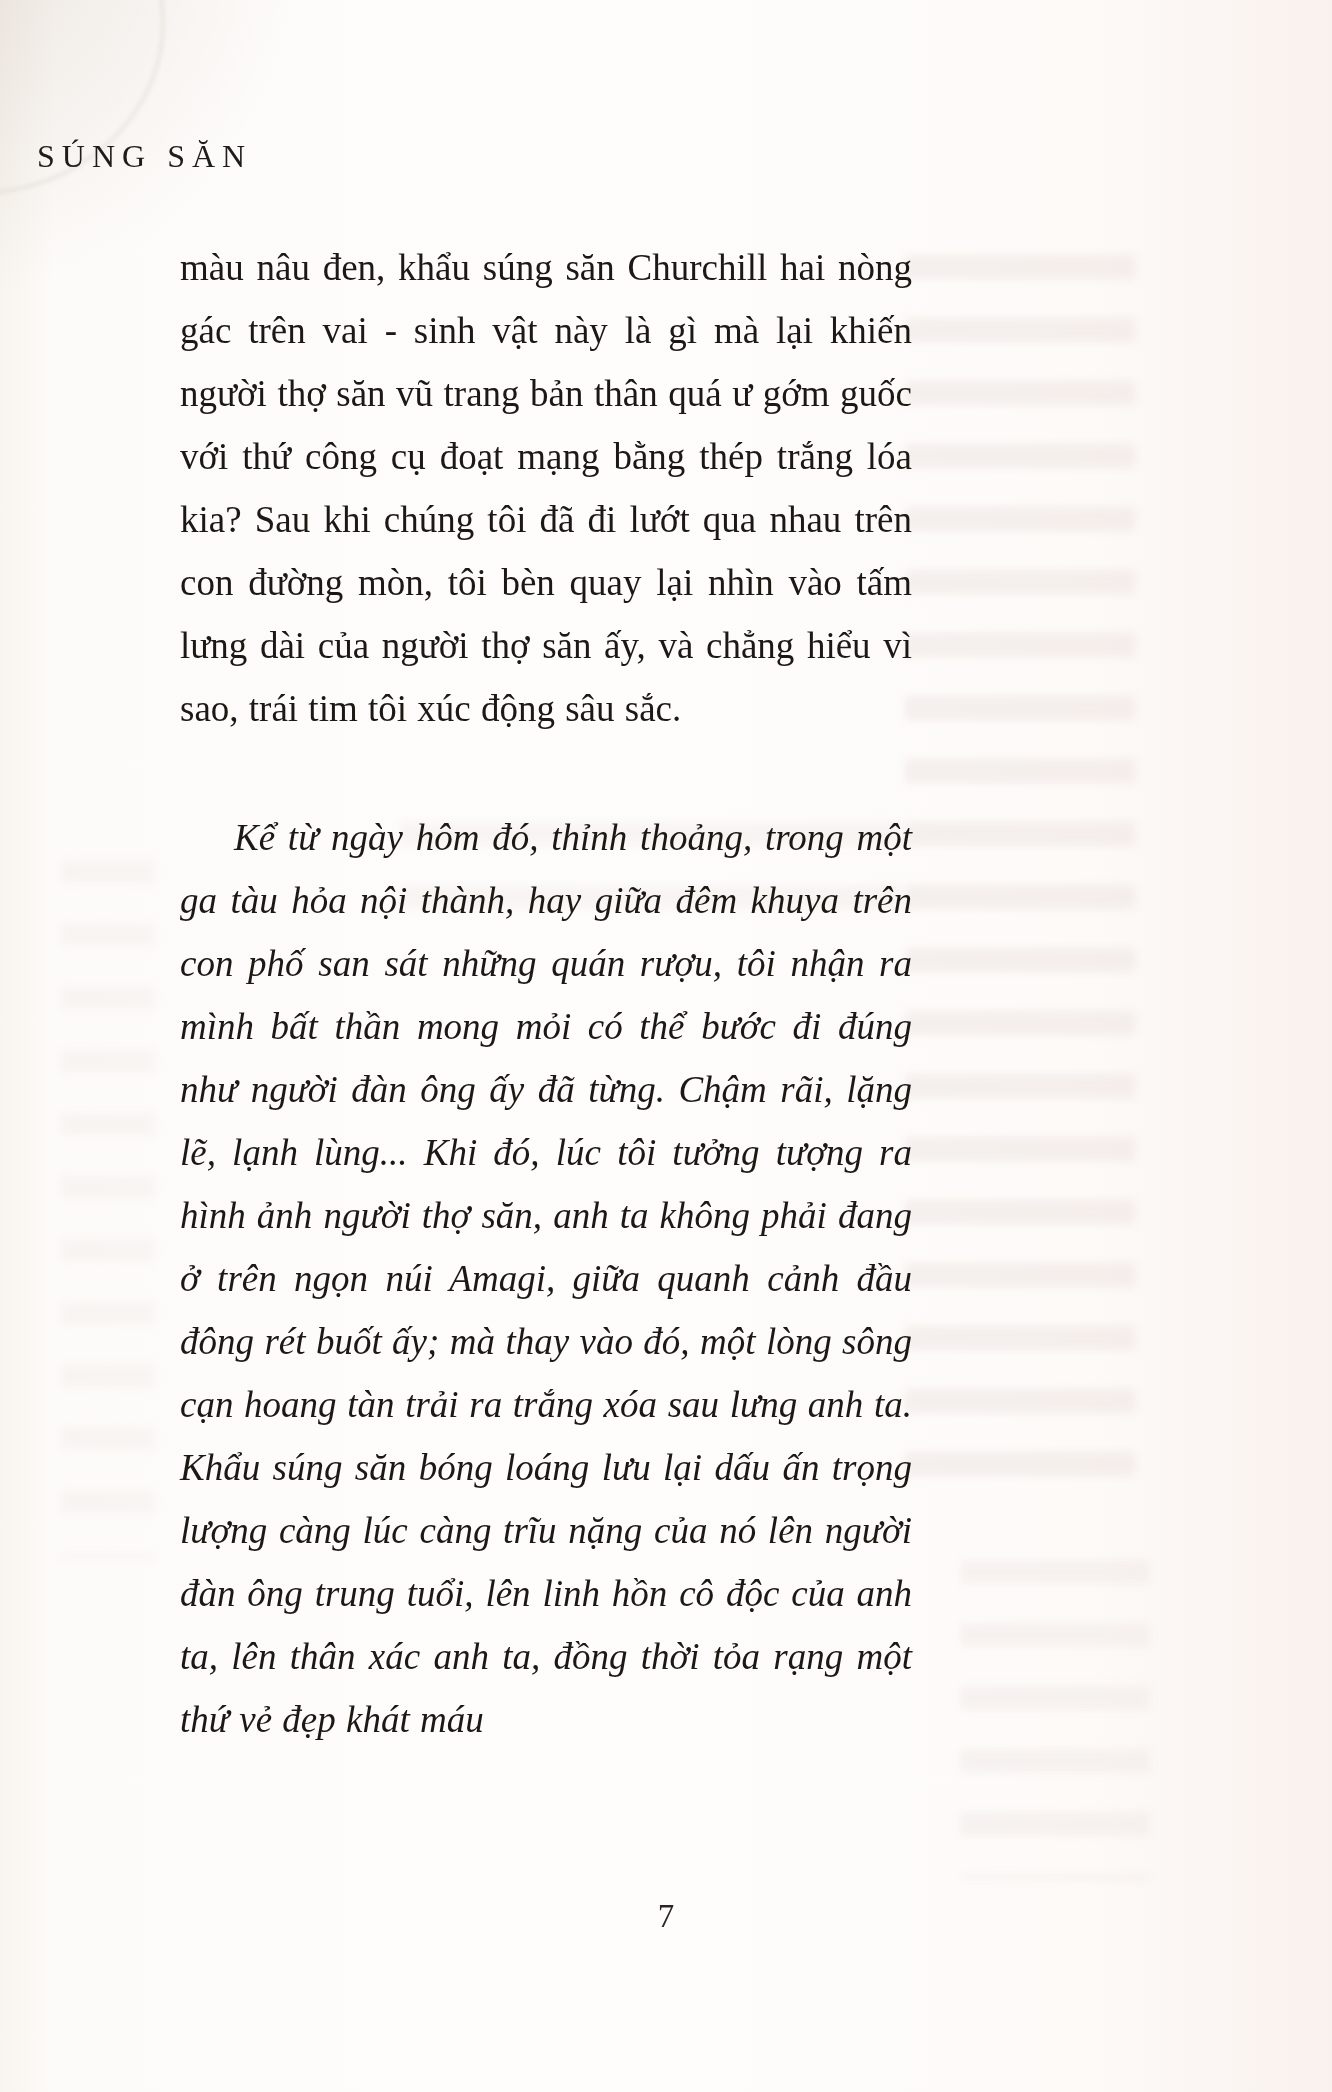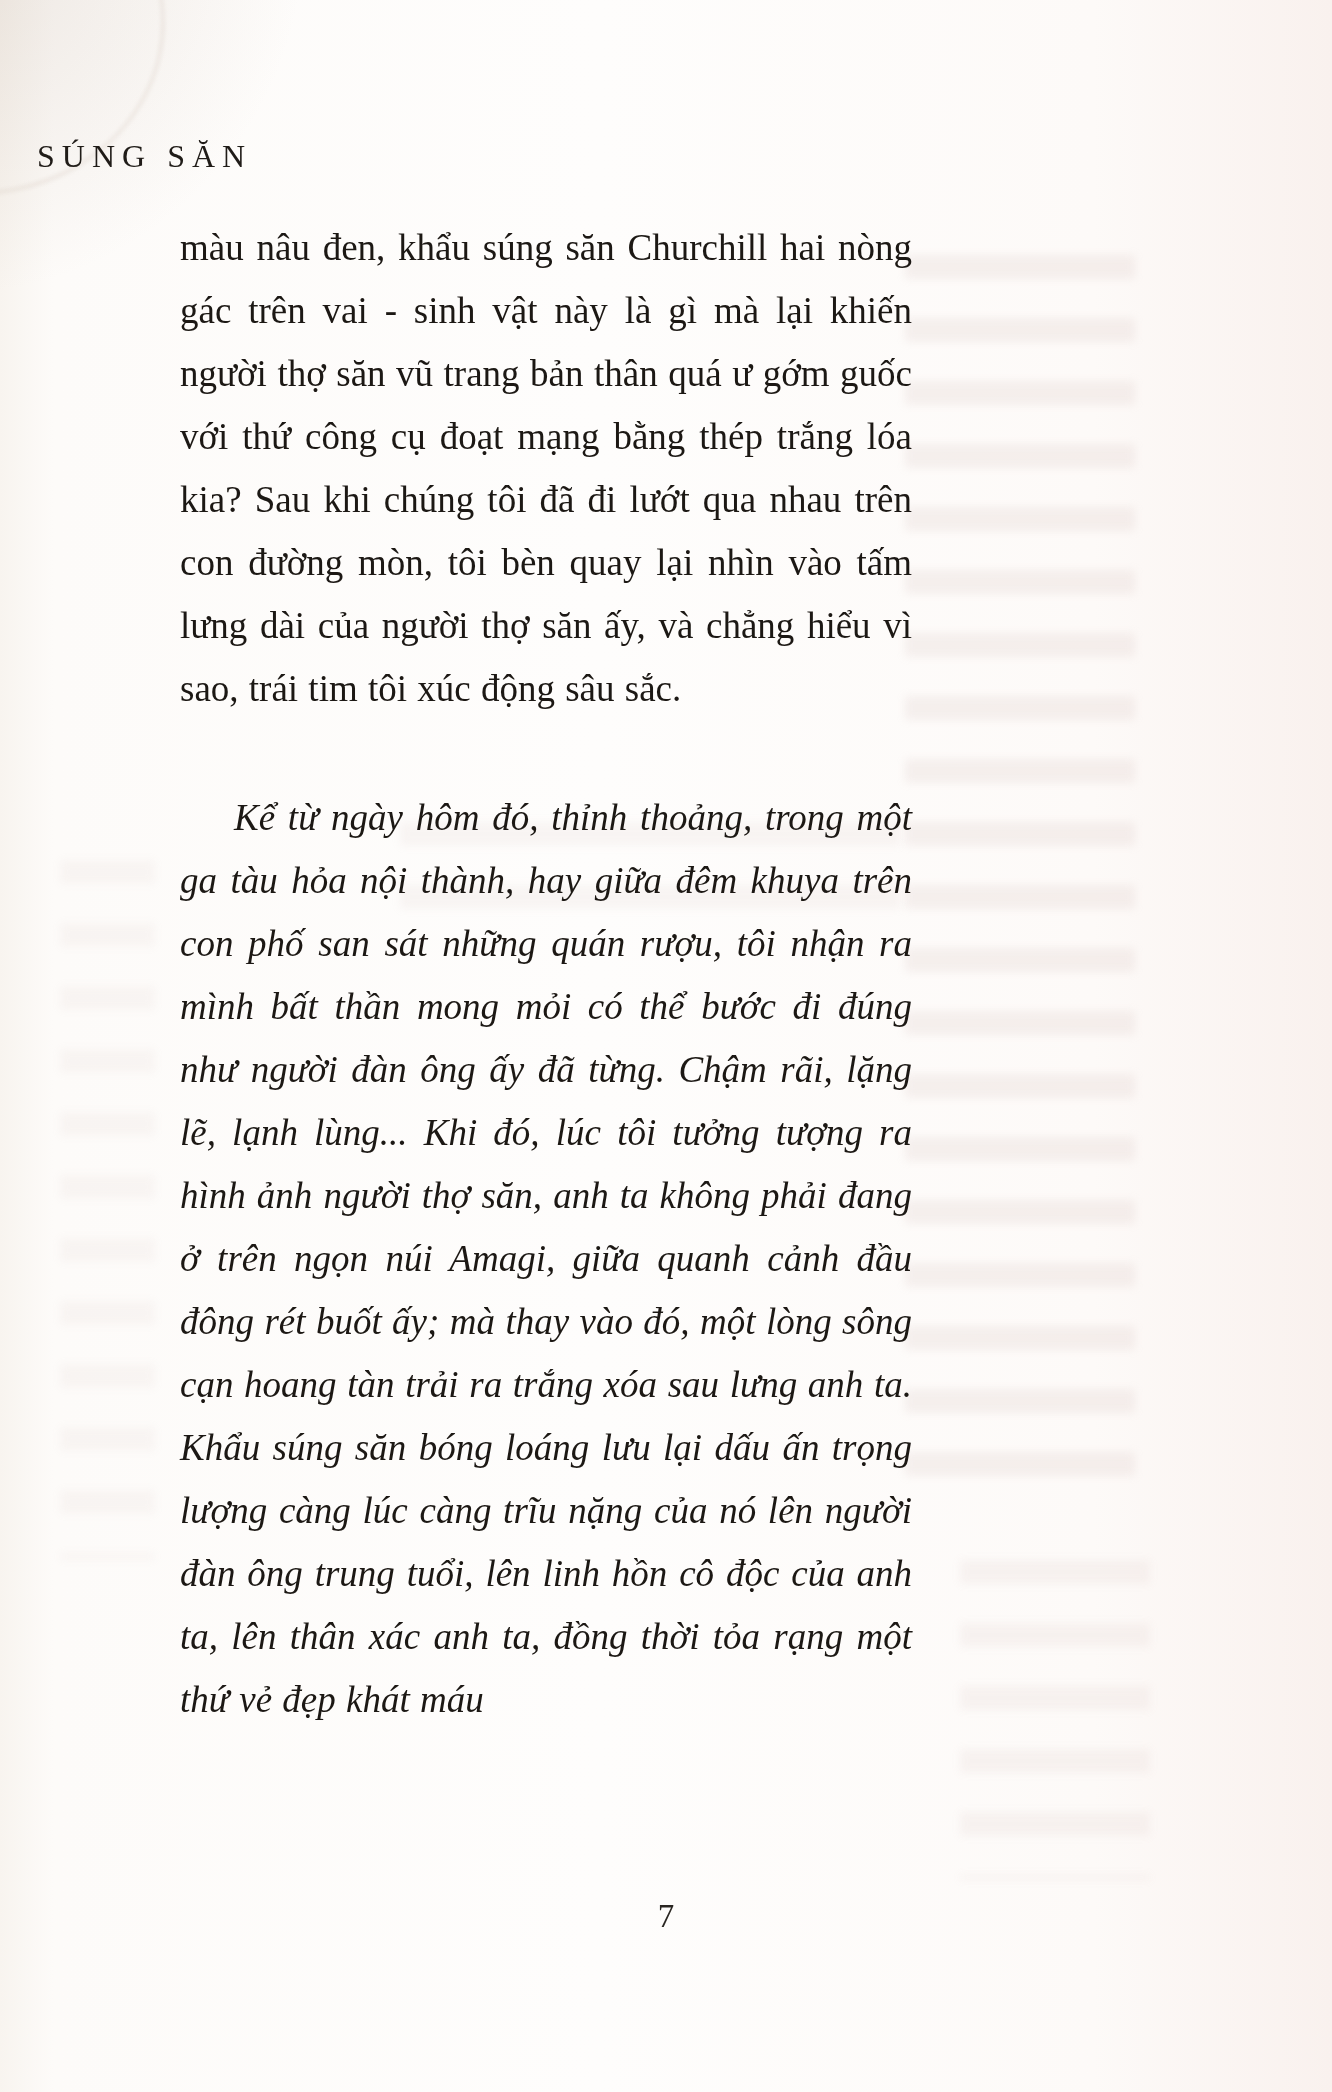--- a/index.html
+++ b/index.html
@@ -40,21 +40,21 @@
     top: 138px;
     left: 0;
     width: 100%;
     font-size: 32px;
     letter-spacing: 7px;
     color: #201c18;
     padding-left: 37px;
   }
   .text-block {
     position: absolute;
-    top: 216px;
+    top: 236px;
     left: 180px;
     width: 732px;
   }
   .para {
     margin: 0;
     font-size: 37px;
     line-height: 63px;
     text-align: justify;
     color: #1c1814;
     word-spacing: 1px;

